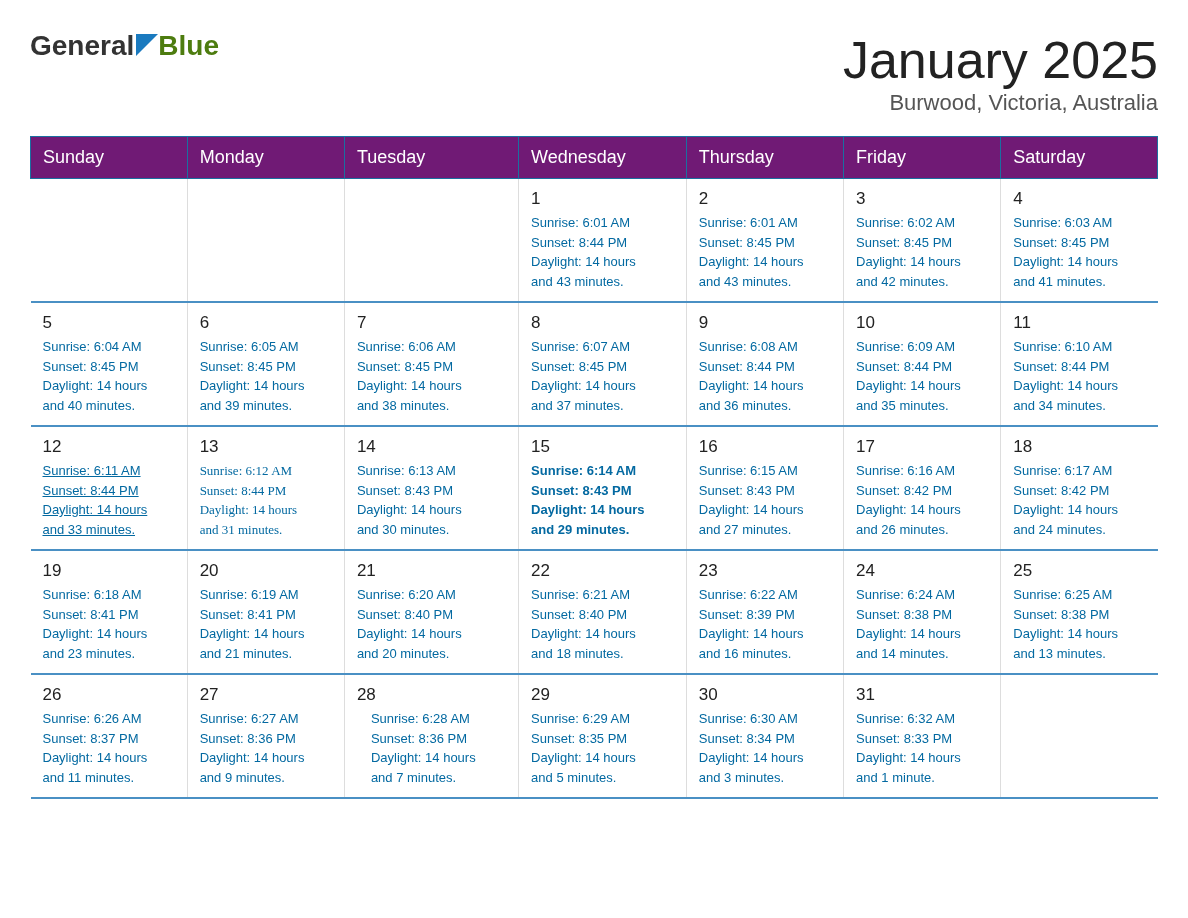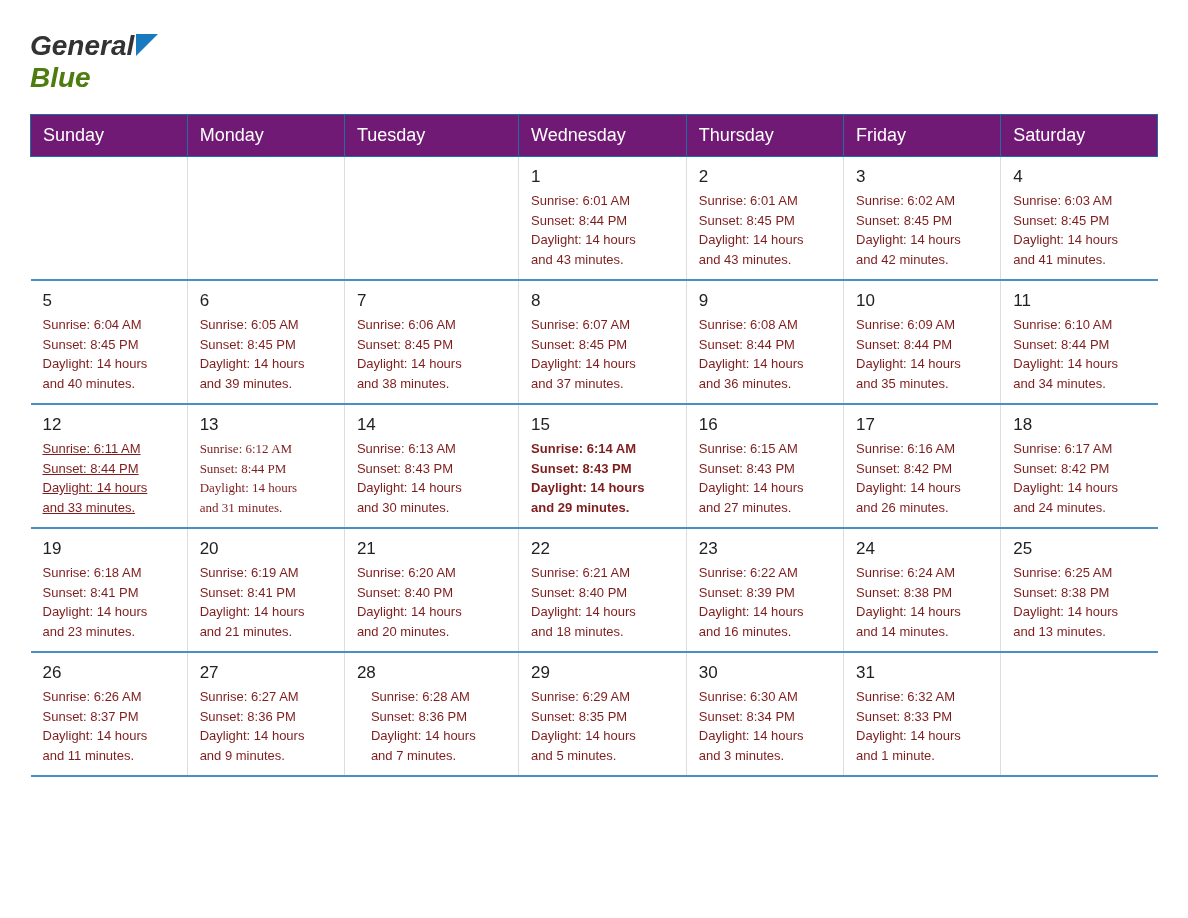--- a/index.html
+++ b/index.html
@@ -25,22 +25,21 @@
       font-weight: bold;
       color: #333;
     }
     .logo-text-blue {
       font-size: 28px;
       font-weight: bold;
       color: #4d7c0f;
     }
     .logo-wrapper {
       display: flex;
-      flex-direction: column;
-      font-style: italic;
+      flex-direction: row;
     }
     .logo-row {
       display: flex;
       align-items: center;
     }
     .title-area {
       text-align: right;
     }
     .month-title {
       font-size: 52px;
@@ -82,21 +81,21 @@
       border-right: none;
     }
     .day-number {
       font-size: 17px;
       color: #222;
       font-weight: normal;
       margin-bottom: 4px;
     }
     .day-info {
       font-size: 13px;
-      color: #7f1d1d;
+      color: #0369a1;
       line-height: 1.5;
     }
     .empty-cell {
       background: #fff;
     }
   </style>
 </head>
 <body>
 
 <div class="header">
@@ -106,20 +105,24 @@
         <span class="logo-text-general">General</span>
         <svg width="22" height="22" viewBox="0 0 22 22" style="margin-left:2px; margin-top:-2px;">
           <polygon points="0,0 22,0 0,22" fill="#1a7abf"></polygon>
         </svg>
       </div>
       <div>
         <span class="logo-text-blue">Blue</span>
       </div>
     </div>
   </div>
+  <div class="title-area">
+    <div class="month-title">January 2025</div>
+    <div class="location">Burwood, Victoria, Australia</div>
+  </div>
 </div>
 
 <table>
   <thead>
     <tr>
     <th>Sunday</th>
         <th>Monday</th>
         <th>Tuesday</th>
         <th>Wednesday</th>
         <th>Thursday</th>

